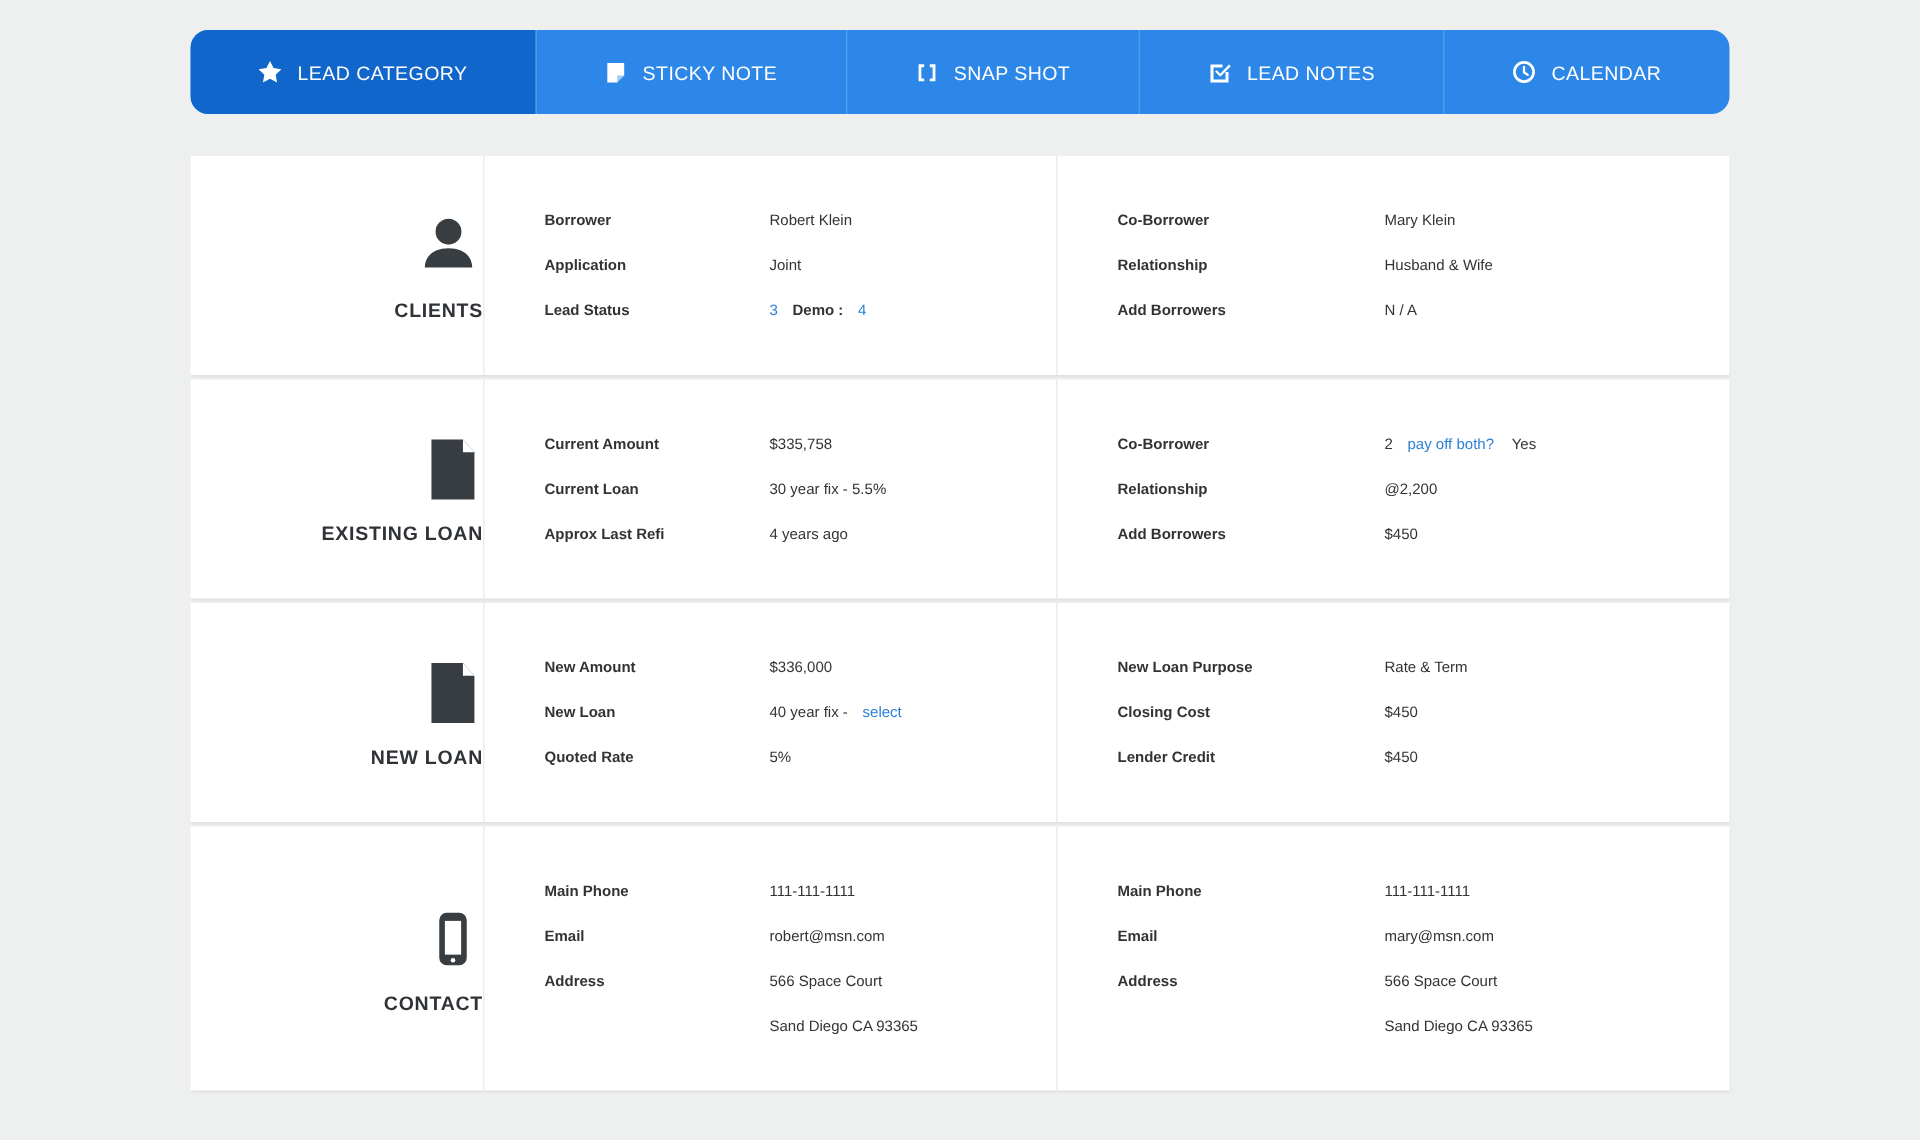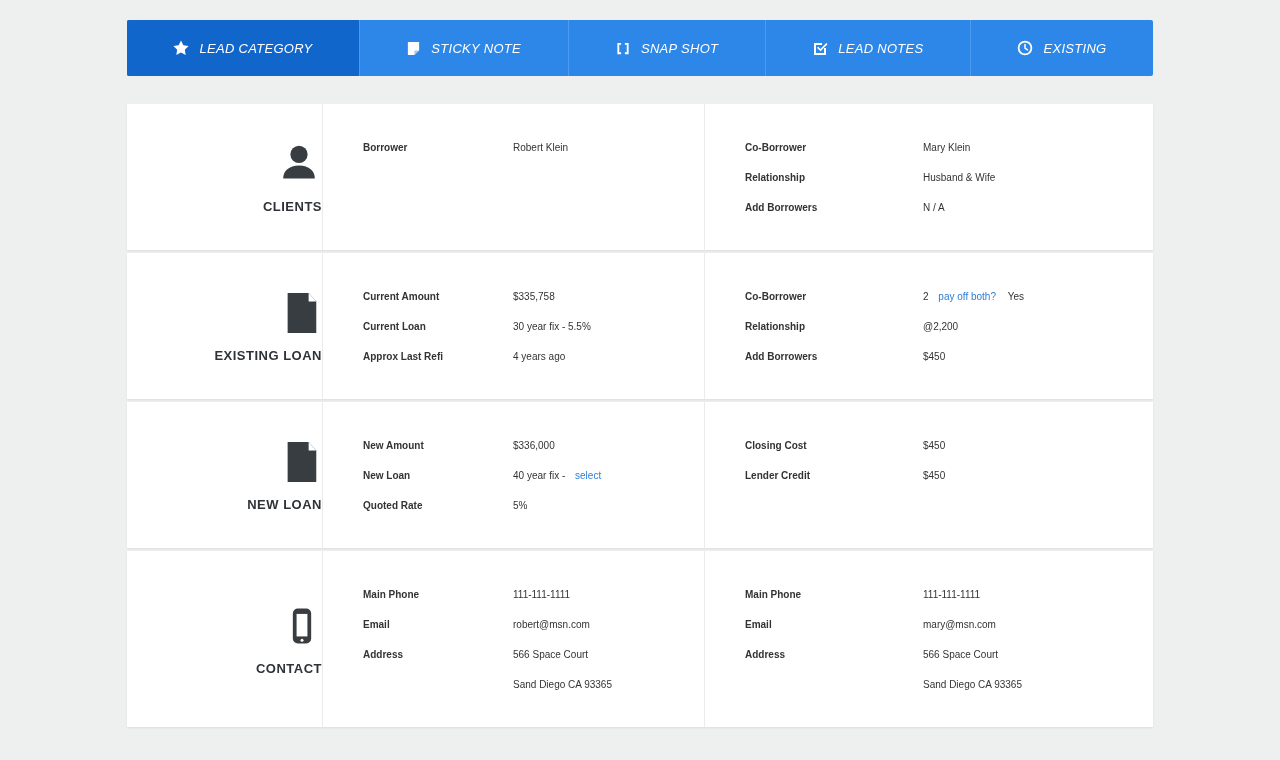--- a/index.html
+++ b/index.html
@@ -11,23 +11,22 @@
     color:#333;
   }
   .container { width:1026px; margin:0 auto; }
 
   
   .tabbar {
     margin-top:20px;
     display:flex;
     height:56px;
     background:#2c87e8;
-    border-radius:2px;
+    border-radius:12px;
     overflow:hidden;
-    font-style:italic;
   }
   .tab {
     flex:1 1 auto;
     display:flex; align-items:center; justify-content:center;
     gap:10px;
     padding:0 22px;
     color:#fff; font-size:13px; letter-spacing:0.3px;
     cursor:pointer; white-space:nowrap;
   }
   .tab + .tab { border-left:1px solid #4d9bec; }
@@ -106,41 +105,53 @@
       </span>
       <span>LEAD NOTES</span>
     </div>
     <div class="tab">
       <span>
         <svg width="16" height="16" viewBox="0 0 16 16" fill="none">
             <circle cx="8" cy="8" r="6.4" stroke="#fff" stroke-width="1.8"></circle>
             <path d="M8 4.6V8.2l2.5 1.7" stroke="#fff" stroke-width="1.5" stroke-linecap="round"></path>
           </svg>
       </span>
-      <span>EXISTING</span>
+      <span>CALENDAR</span>
     </div>
   </nav>
 
   <div class="card">
 
     <section class="panel">
       <div class="icon-col">
         <span class="sec-icon">
           <svg width="46" height="46" viewBox="0 0 48 48" fill="#383d42">
               <circle cx="24" cy="14" r="9"></circle>
               <path d="M24 25.5c-10.5 0-16.5 5.8-16.5 13.5h33c0-7.7-6-13.5-16.5-13.5z"></path>
             </svg>
         </span>
         <span class="sec-title">CLIENTS</span>
       </div>
       <div class="col left">
         <div class="frow">
           <span class="flabel">Borrower</span>
           <span class="fvalue">Robert Klein</span>
         </div>
+        <div class="frow">
+          <span class="flabel">Application</span>
+          <span class="fvalue">Joint</span>
+        </div>
+        <div class="frow">
+          <span class="flabel">Lead Status</span>
+          <span class="fvalue">
+            <a class="link">3</a>
+            <span class="fmid">Demo :</span>
+            <a class="link">4</a>
+          </span>
+        </div>
       </div>
       <div class="col right">
         <div class="frow">
           <span class="flabel">Co-Borrower</span>
           <span class="fvalue">Mary Klein</span>
         </div>
         <div class="frow">
           <span class="flabel">Relationship</span>
           <span class="fvalue">Husband &amp; Wife</span>
         </div>
@@ -216,20 +227,24 @@
             <span class="pre">40 year fix -</span>
             <a class="link">select</a>
           </span>
         </div>
         <div class="frow">
           <span class="flabel">Quoted Rate</span>
           <span class="fvalue">5%</span>
         </div>
       </div>
       <div class="col right">
+        <div class="frow">
+          <span class="flabel">New Loan Purpose</span>
+          <span class="fvalue">Rate &amp; Term</span>
+        </div>
         <div class="frow">
           <span class="flabel">Closing Cost</span>
           <span class="fvalue">$450</span>
         </div>
         <div class="frow">
           <span class="flabel">Lender Credit</span>
           <span class="fvalue">$450</span>
         </div>
       </div>
     </section>

